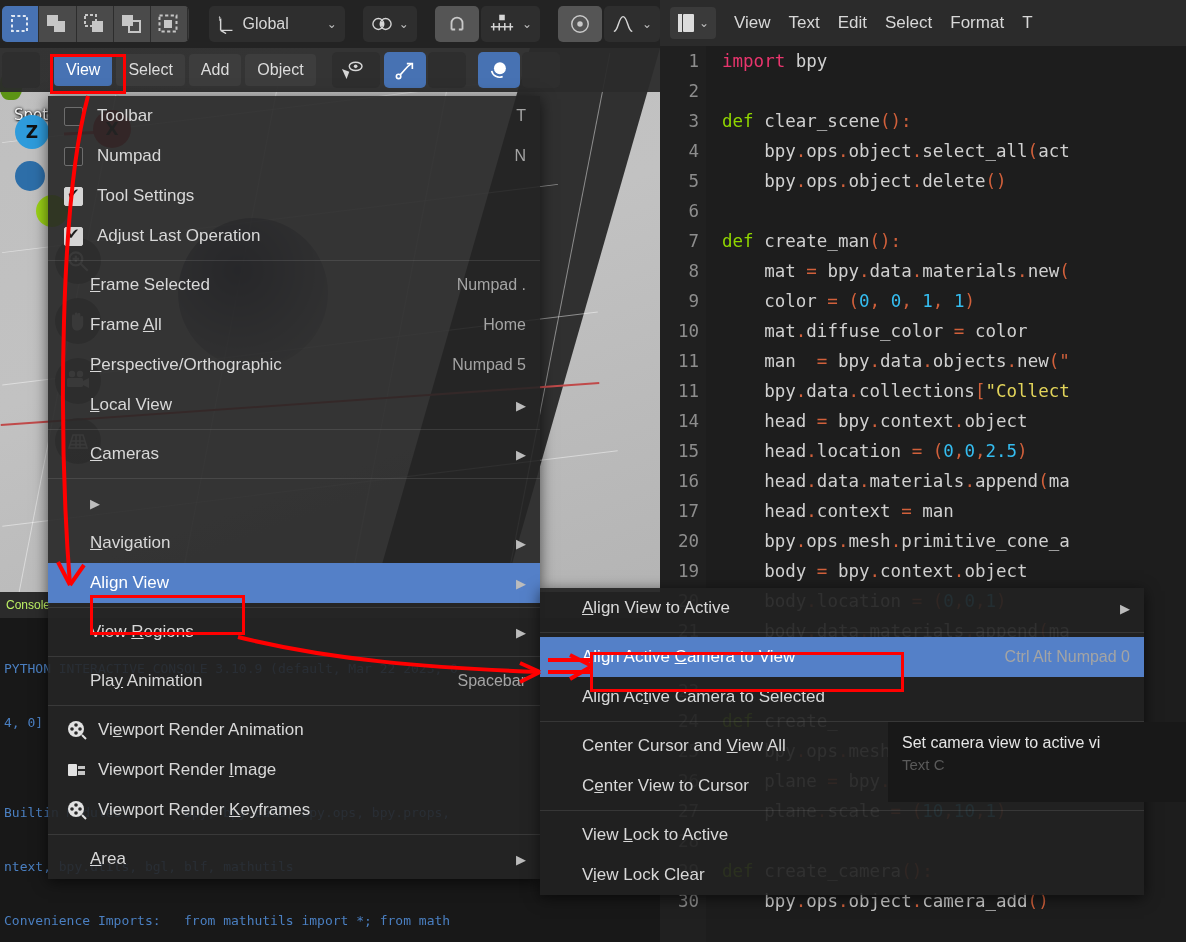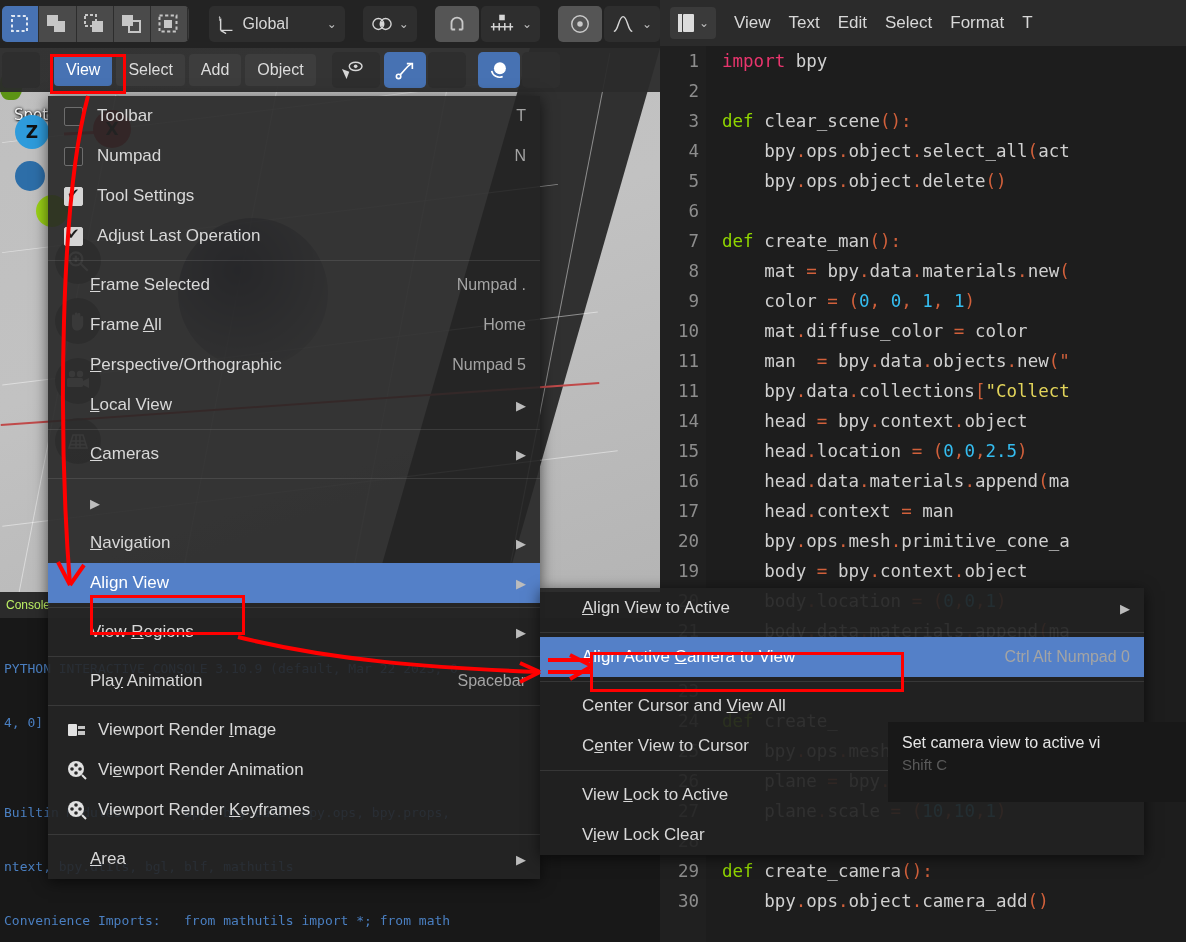--- a/index.html
+++ b/index.html
@@ -452,52 +452,52 @@
       </div>
       <div class="sep"></div>
       <div class="mi">
         <span style="width: 26px; flex: 0 0 26px;"></span>
         <span class="lbl">Pla<span class="u">y</span> Animation</span>
         <span class="sc">Spacebar</span>
       </div>
       <div class="sep"></div>
       <div class="mi">
         <span class="mico">
+          <svg width="20" height="20" viewBox="0 0 20 20" fill="#e2e2e2">
+            <circle cx="9" cy="9" r="8"></circle>
+            <circle cx="9" cy="5" r="1.8" fill="#2a2a2a"></circle>
+            <circle cx="9" cy="13" r="1.8" fill="#2a2a2a"></circle>
+            <circle cx="5" cy="9" r="1.8" fill="#2a2a2a"></circle>
+            <circle cx="13" cy="9" r="1.8" fill="#2a2a2a"></circle>
+            <path d="M15 15l4 4" stroke="#e2e2e2" stroke-width="2"></path>
+          </svg>
+        </span>
+        <span class="lbl">Vi<span class="u">e</span>wport Render Animation</span>
+      </div>
+      <div class="mi">
+        <span class="mico">
           <svg width="20" height="18" viewBox="0 0 20 18" fill="#e2e2e2">
             <rect x="1" y="3" width="9" height="12" rx="1"></rect>
             <path d="M11 5h7v3h-7z" opacity=".85"></path>
             <path d="M11 10h7v4h-7z" opacity=".85"></path>
           </svg>
         </span>
         <span class="lbl">Viewport Render <span class="u">I</span>mage</span>
       </div>
       <div class="mi">
         <span class="mico">
           <svg width="20" height="20" viewBox="0 0 20 20" fill="#e2e2e2">
             <circle cx="9" cy="9" r="8"></circle>
             <circle cx="9" cy="5" r="1.8" fill="#2a2a2a"></circle>
             <circle cx="9" cy="13" r="1.8" fill="#2a2a2a"></circle>
             <circle cx="5" cy="9" r="1.8" fill="#2a2a2a"></circle>
             <circle cx="13" cy="9" r="1.8" fill="#2a2a2a"></circle>
             <path d="M15 15l4 4" stroke="#e2e2e2" stroke-width="2"></path>
           </svg>
         </span>
-        <span class="lbl">Vi<span class="u">e</span>wport Render Animation</span>
-      </div>
-      <div class="mi">
-        <span class="mico">
-          <svg width="20" height="20" viewBox="0 0 20 20" fill="#e2e2e2">
-            <circle cx="9" cy="9" r="8"></circle>
-            <circle cx="9" cy="5" r="1.8" fill="#2a2a2a"></circle>
-            <circle cx="9" cy="13" r="1.8" fill="#2a2a2a"></circle>
-            <circle cx="5" cy="9" r="1.8" fill="#2a2a2a"></circle>
-            <circle cx="13" cy="9" r="1.8" fill="#2a2a2a"></circle>
-            <path d="M15 15l4 4" stroke="#e2e2e2" stroke-width="2"></path>
-          </svg>
-        </span>
         <span class="lbl">Viewport Render <span class="u">K</span>eyframes</span>
       </div>
       <div class="sep"></div>
       <div class="mi">
         <span style="width: 26px; flex: 0 0 26px;"></span>
         <span class="lbl"><span class="u">A</span>rea</span>
         <span class="arr">▶</span>
       </div>
     </div>
 
@@ -506,20 +506,24 @@
         <span style="width: 26px; flex: 0 0 26px;"></span>
         <span class="lbl"><span class="u">A</span>lign View to Active</span>
         <span class="arr">▶</span>
       </div>
       <div class="sep"></div>
       <div class="mi hl">
         <span style="width: 26px; flex: 0 0 26px;"></span>
         <span class="lbl">Align Active <span class="u">C</span>amera to View</span>
         <span class="sc">Ctrl Alt Numpad 0</span>
       </div>
+      <div class="mi">
+        <span style="width: 26px; flex: 0 0 26px;"></span>
+        <span class="lbl">Align Ac<span class="u">t</span>ive Camera to Selected</span>
+      </div>
       <div class="sep"></div>
       <div class="mi">
         <span style="width: 26px; flex: 0 0 26px;"></span>
         <span class="lbl">Center Cursor and <span class="u">V</span>iew All</span>
       </div>
       <div class="mi">
         <span style="width: 26px; flex: 0 0 26px;"></span>
         <span class="lbl">C<span class="u">e</span>nter View to Cursor</span>
       </div>
       <div class="sep"></div>
@@ -528,21 +532,21 @@
         <span class="lbl">View <span class="u">L</span>ock to Active</span>
       </div>
       <div class="mi">
         <span style="width: 26px; flex: 0 0 26px;"></span>
         <span class="lbl">V<span class="u">i</span>ew Lock Clear</span>
       </div>
     </div>
 
   <div class="tooltip">
     <div class="tt-main">Set camera view to active vi</div>
-    <div class="tt-sub">Shift C</div>
+    <div class="tt-sub">Text C</div>
   </div>
 
   <div class="ann" style="left:50px;top:54px;width:76px;height:40px;"></div>
   <div class="ann" style="left:90px;top:595px;width:155px;height:40px;"></div>
   <div class="ann" style="left:590px;top:652px;width:314px;height:40px;"></div>
 
   <svg class="annsvg">
     <path d="M88,96 C60,200 58,430 70,585" stroke="#ff0000" stroke-width="4" fill="none"></path>
     <path d="M70,585 L84,565 M70,585 L58,562" stroke="#ff0000" stroke-width="4" fill="none"></path>
     <path d="M238,637 C330,660 430,668 540,672" stroke="#ff0000" stroke-width="4" fill="none"></path>

